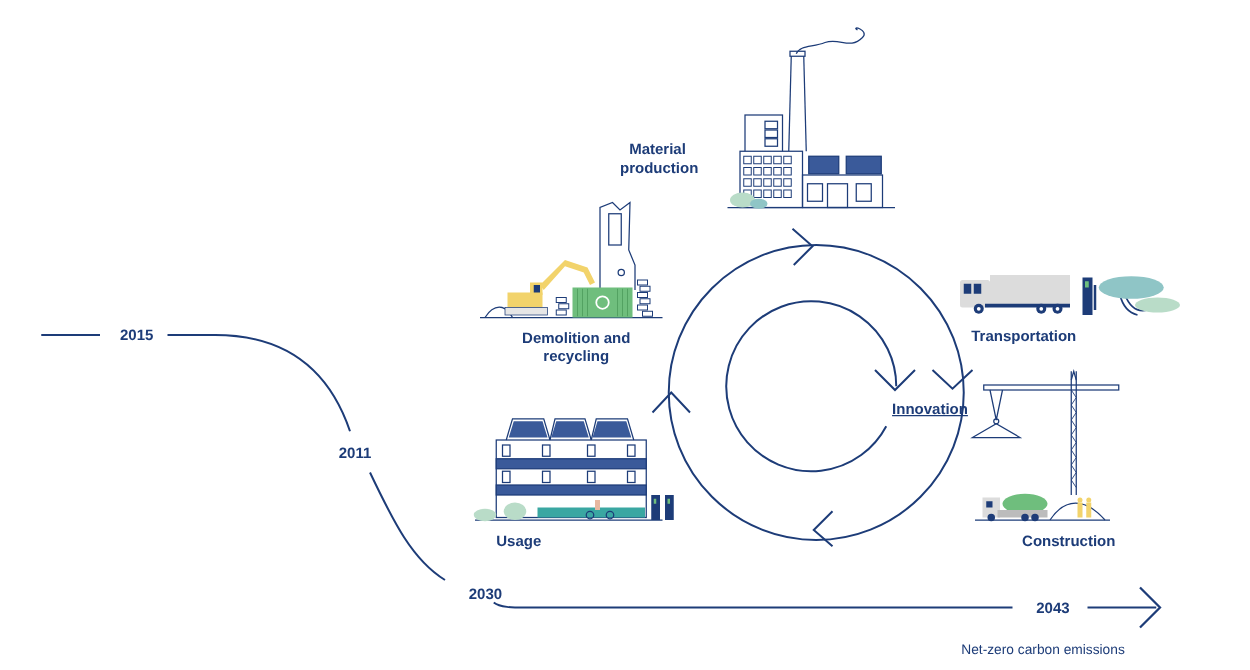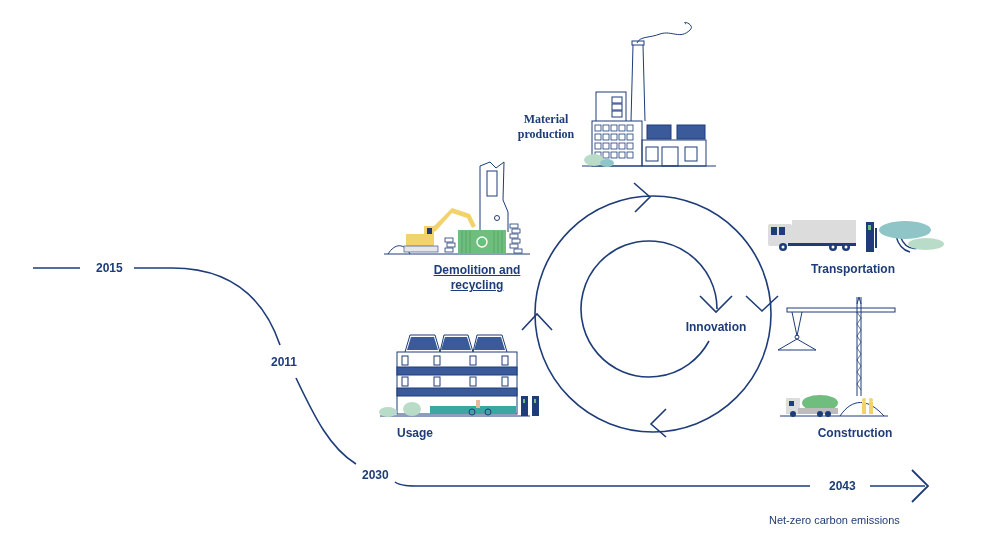--- a/index.html
+++ b/index.html
@@ -215,22 +215,22 @@
   <g>
     <rect x="521" y="396" width="7" height="20" fill="#1d3c78"></rect>
     <rect x="532" y="396" width="7" height="20" fill="#1d3c78"></rect>
     <rect x="523" y="399" width="2" height="4" fill="#6fbe7d"></rect>
     <rect x="534" y="399" width="2" height="4" fill="#6fbe7d"></rect>
   </g>
 </svg>
 
 <div class="yr" style="left:96px;top:261px;">2015</div>
 <div class="yr" style="left:271px;top:355px;">2011</div>
-<div class="yr" style="left:362px;top:468px;">2030</div>
+<div class="yr" style="left:375px;top:468px;">2030</div>
 <div class="yr" style="left:829px;top:479px;">2043</div>
 <div class="note" style="left:769px;top:514px;">Net-zero carbon emissions</div>
 
-<div class="lbl" style="left:516px;top:112px;width:60px;font-family:Liberation Serif, serif;">Material production</div>
-<div class="lbl" style="left:795px;top:262px;width:116px;">Transportation</div>
+<div class="lbl" style="left:496px;top:112px;width:60px;">Material production</div>
+<div class="lbl" style="left:761px;top:262px;width:116px;">Transportation</div>
 <div class="lbl" style="left:800px;top:426px;width:110px;">Construction</div>
 <div class="lbl" style="left:380px;top:426px;width:70px;">Usage</div>
-<div class="lbl" style="left:422px;top:263px;width:110px;text-decoration:underline;">Demolition and recycling</div>
-<div class="lbl" style="left:676px;top:320px;width:80px;">Innovation</div>
+<div class="lbl" style="left:406px;top:263px;width:110px;">Demolition and recycling</div>
+<div class="lbl" style="left:704px;top:320px;width:80px;text-decoration:underline;">Innovation</div>
 
 </body></html>

